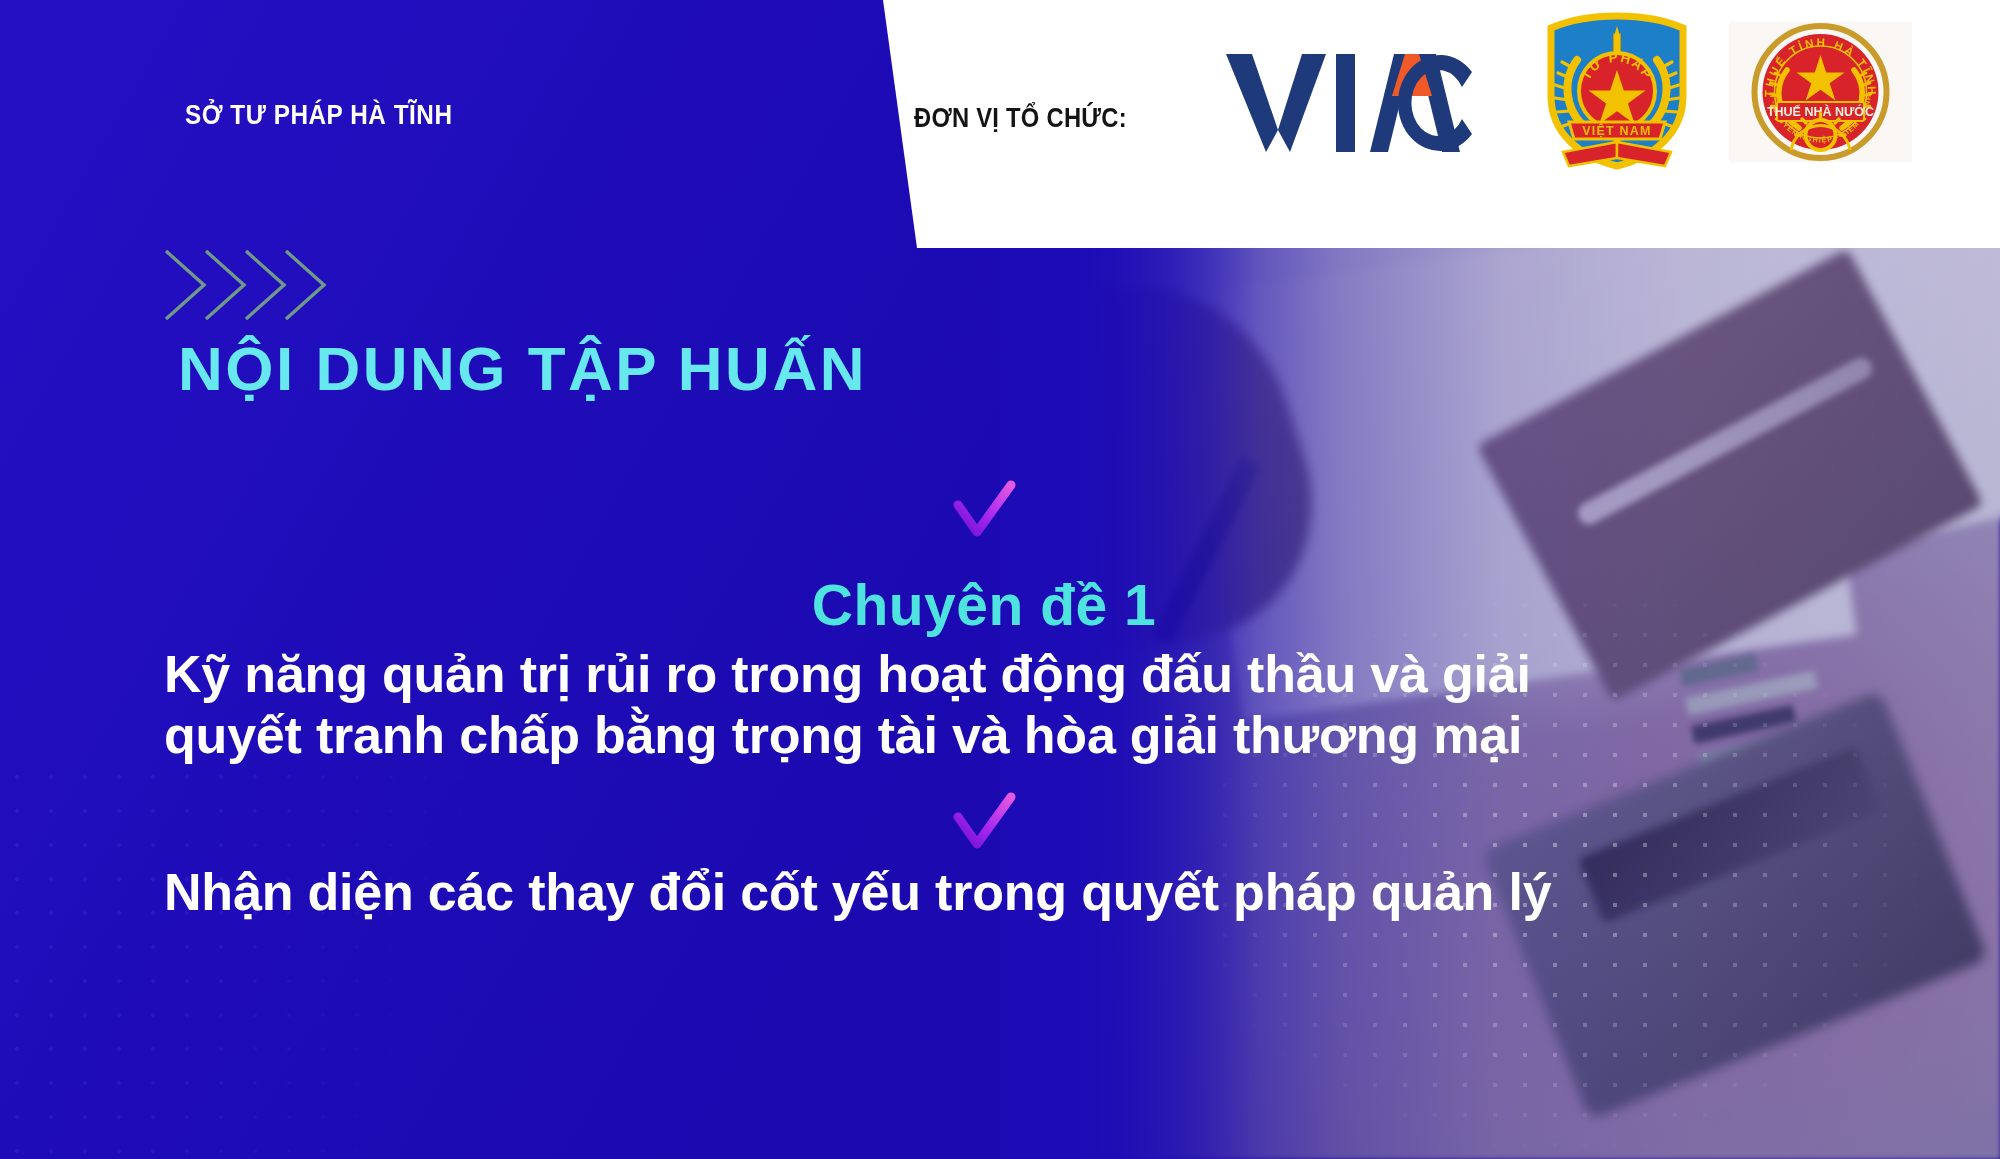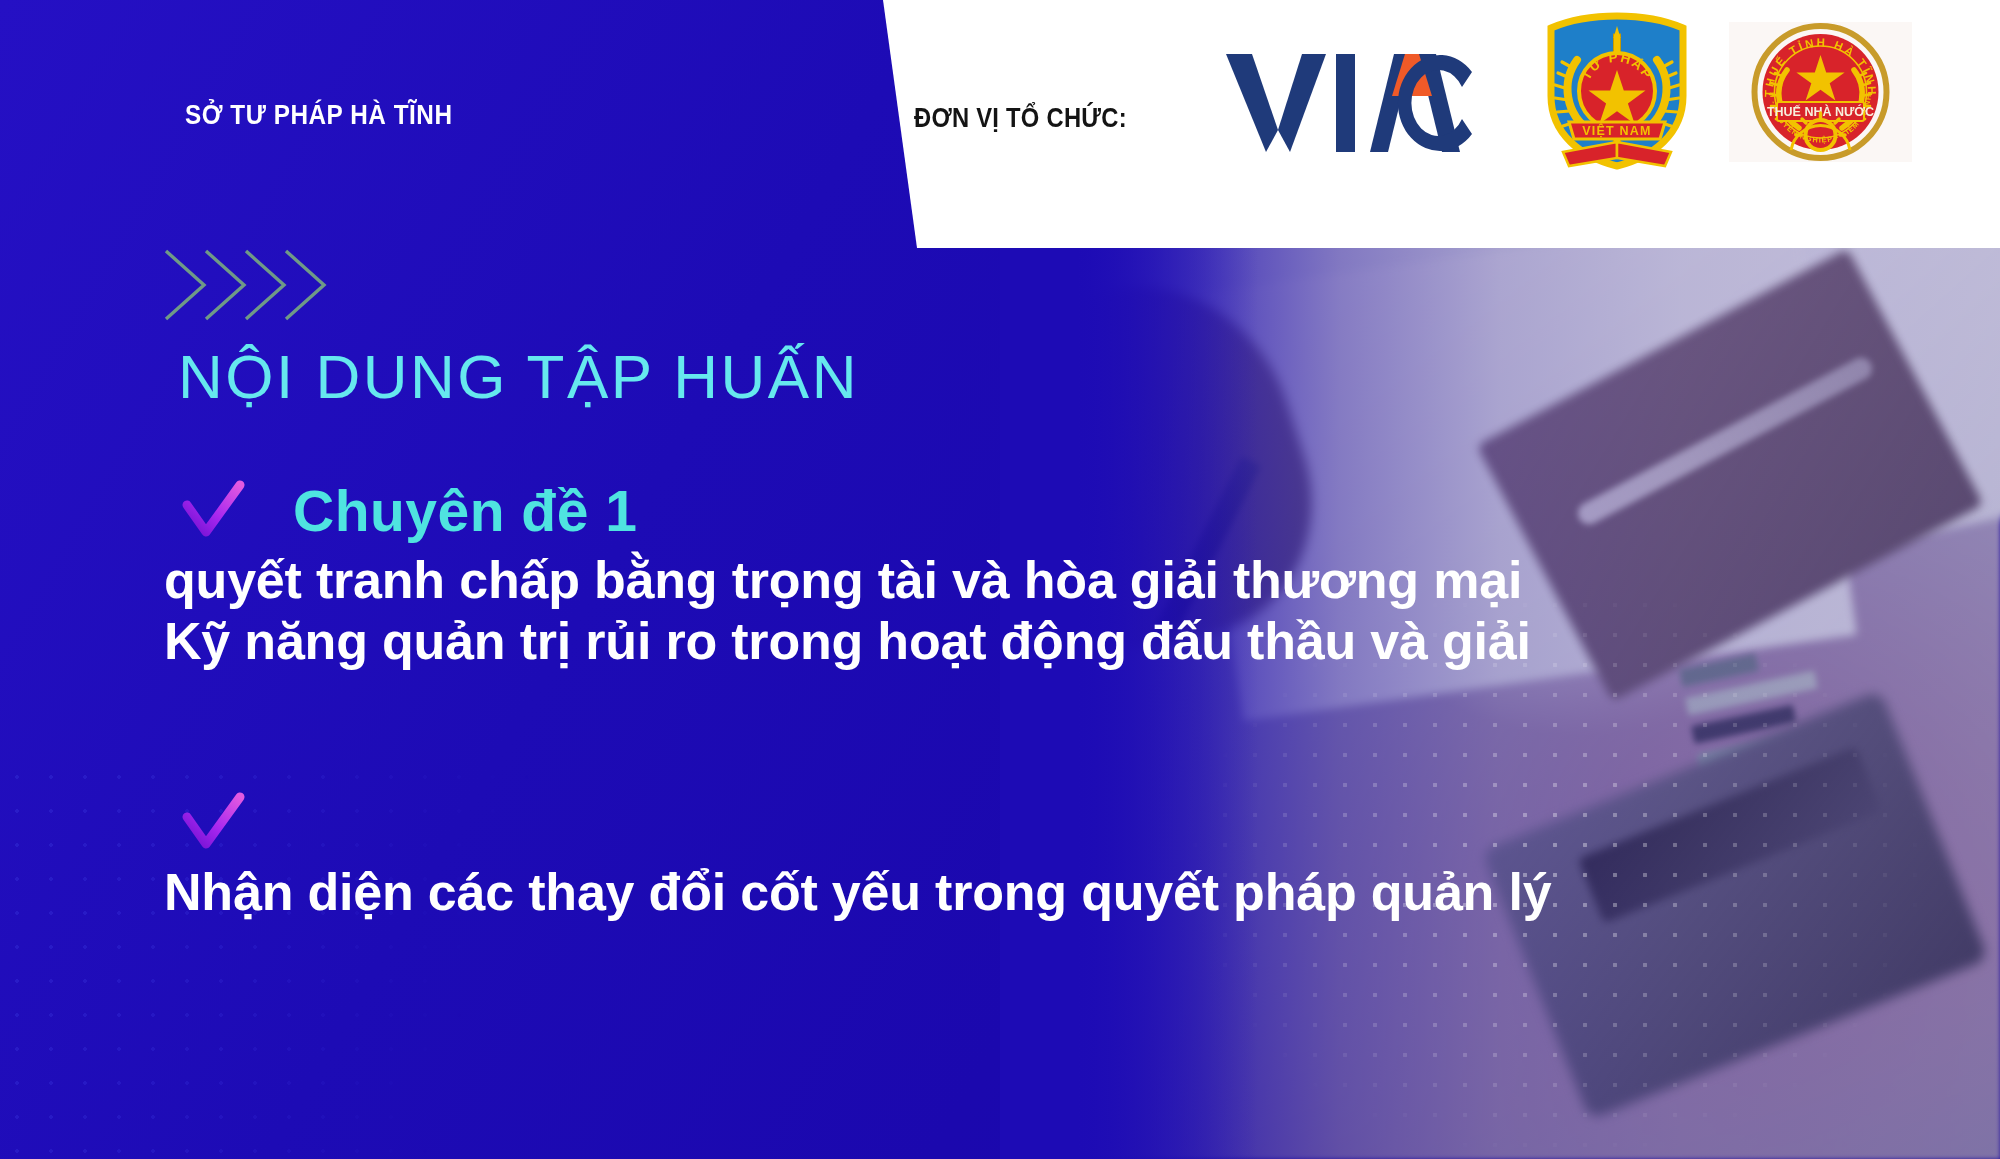--- a/index.html
+++ b/index.html
@@ -91,30 +91,30 @@
 
   
   .dept{ position:absolute; left:185px; top:100px;
     color:#ffffff; font-size:27px; font-weight:700; letter-spacing:.6px;
     transform:scaleX(.9); transform-origin:left center; white-space:nowrap; }
 
   
   .chevrons{ position:absolute; left:160px; top:245px; width:210px; height:80px; }
 
   
-  .heading{ position:absolute; left:178px; top:344px;
-    color:#66e8ee; font-size:62px; font-weight:400; letter-spacing:2.5px;
+  .heading{ position:absolute; left:178px; top:336px;
+    color:#66e8ee; font-size:62px; font-weight:700; letter-spacing:2.5px;
     line-height:1.05; white-space:nowrap; }
 
   
   .topic{ position:absolute; left:168px; width:1620px; }
   .topic-1{ top:478px; }
   .topic-2{ top:790px; }
 
-  .topic-head{ display:flex; align-items:center; gap:47px; margin-left:12px; }
+  .topic-head{ display:flex; align-items:center; gap:28px; margin-left:12px;flex-direction:column; }
   .check{ width:66px; height:66px; flex:0 0 auto; }
   .topic-title{ color:#4fe3e0; font-size:57px; font-weight:700; letter-spacing:.5px; white-space:nowrap; }
 
   .topic-body{ color:#ffffff; font-size:52px; font-weight:700; line-height:1.18;
     margin-top:6px; margin-left:-4px; letter-spacing:-.2px; white-space:nowrap; }
   .topic-body span{ display:block; }
 </style>
 </head>
 <body>
 
@@ -263,22 +263,22 @@
               <stop offset="45%" stop-color="#a727ef"></stop>
               <stop offset="100%" stop-color="#e35ae0"></stop>
             </linearGradient>
           </defs>
           <path d="M7 27 L26 54 L60 7" fill="none" stroke="url(#ckg1)" stroke-width="9" stroke-linecap="round" stroke-linejoin="round"></path>
         </svg>
       </span>
       <span class="topic-title">Chuyên đề 1</span>
     </div>
     <div class="topic-body">
+      <span>Kỹ năng quản trị rủi ro trong hoạt động đấu thầu và giải</span>
       <span>quyết tranh chấp bằng trọng tài và hòa giải thương mại</span>
-      <span>Kỹ năng quản trị rủi ro trong hoạt động đấu thầu và giải</span>
     </div>
   </div>
 
   <div class="topic topic-2">
     <div class="topic-head">
       <span class="check">
         <svg width="66" height="66" viewBox="0 0 66 66" aria-hidden="true">
           <defs>
             <linearGradient id="ckg2" x1="0" y1="1" x2="1" y2="0">
               <stop offset="0%" stop-color="#6e0fd0"></stop>

